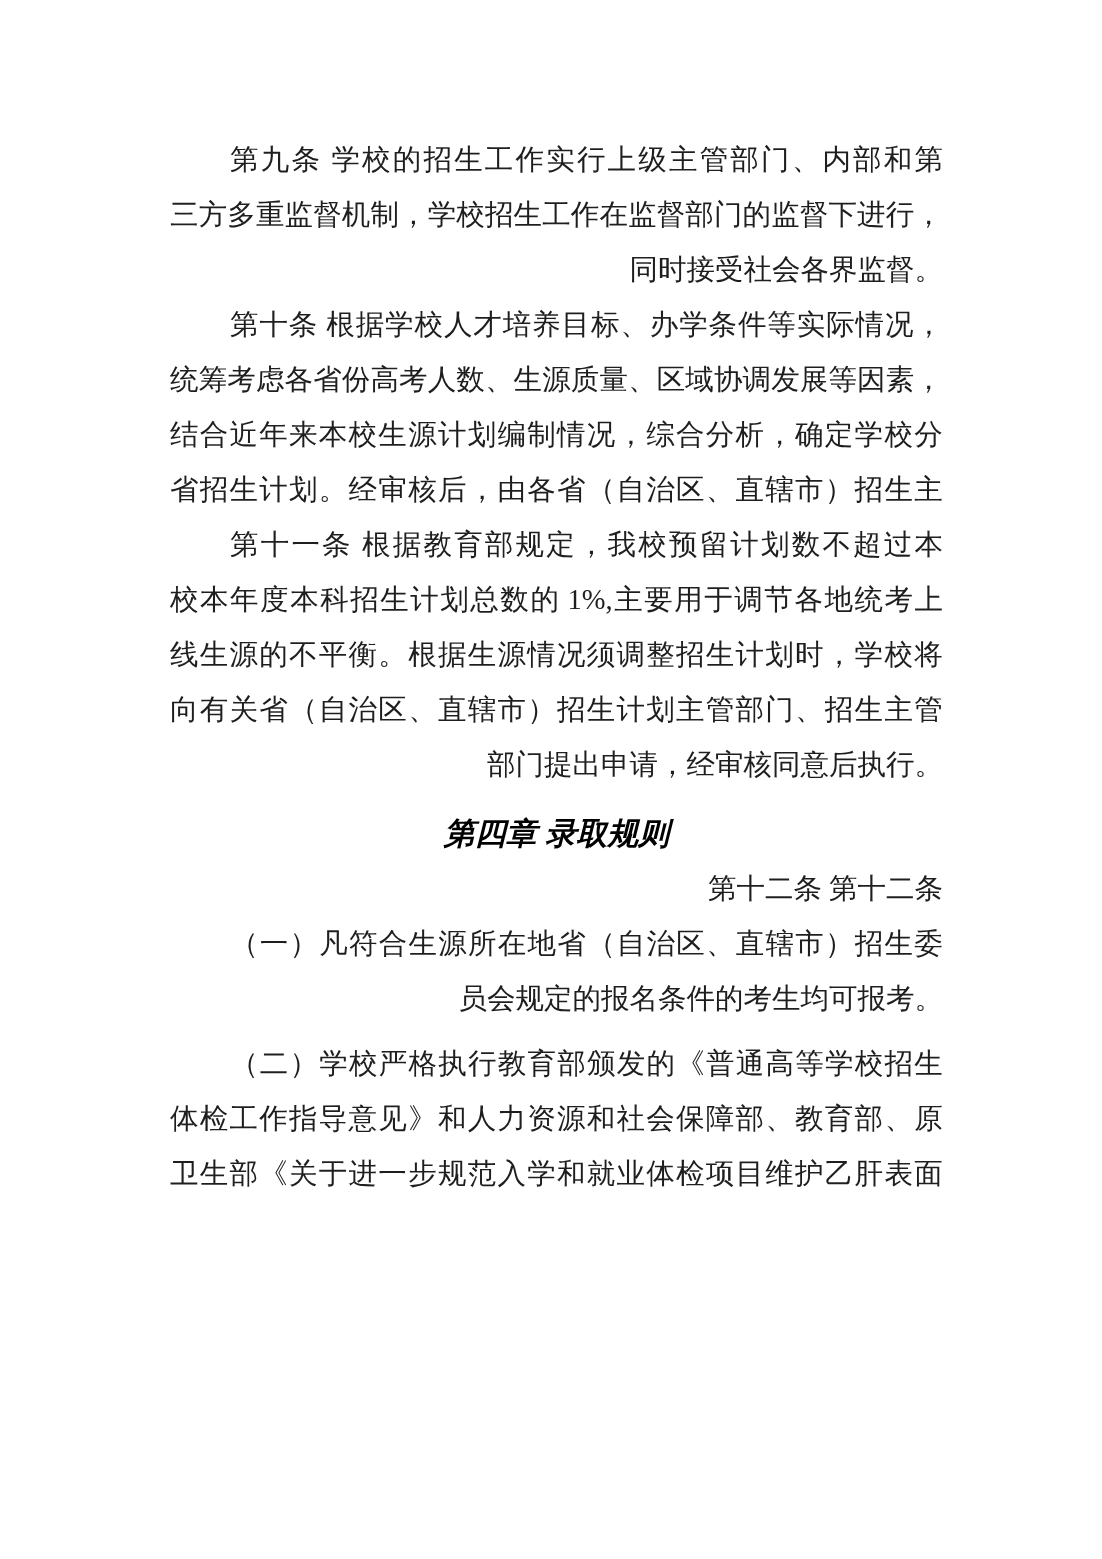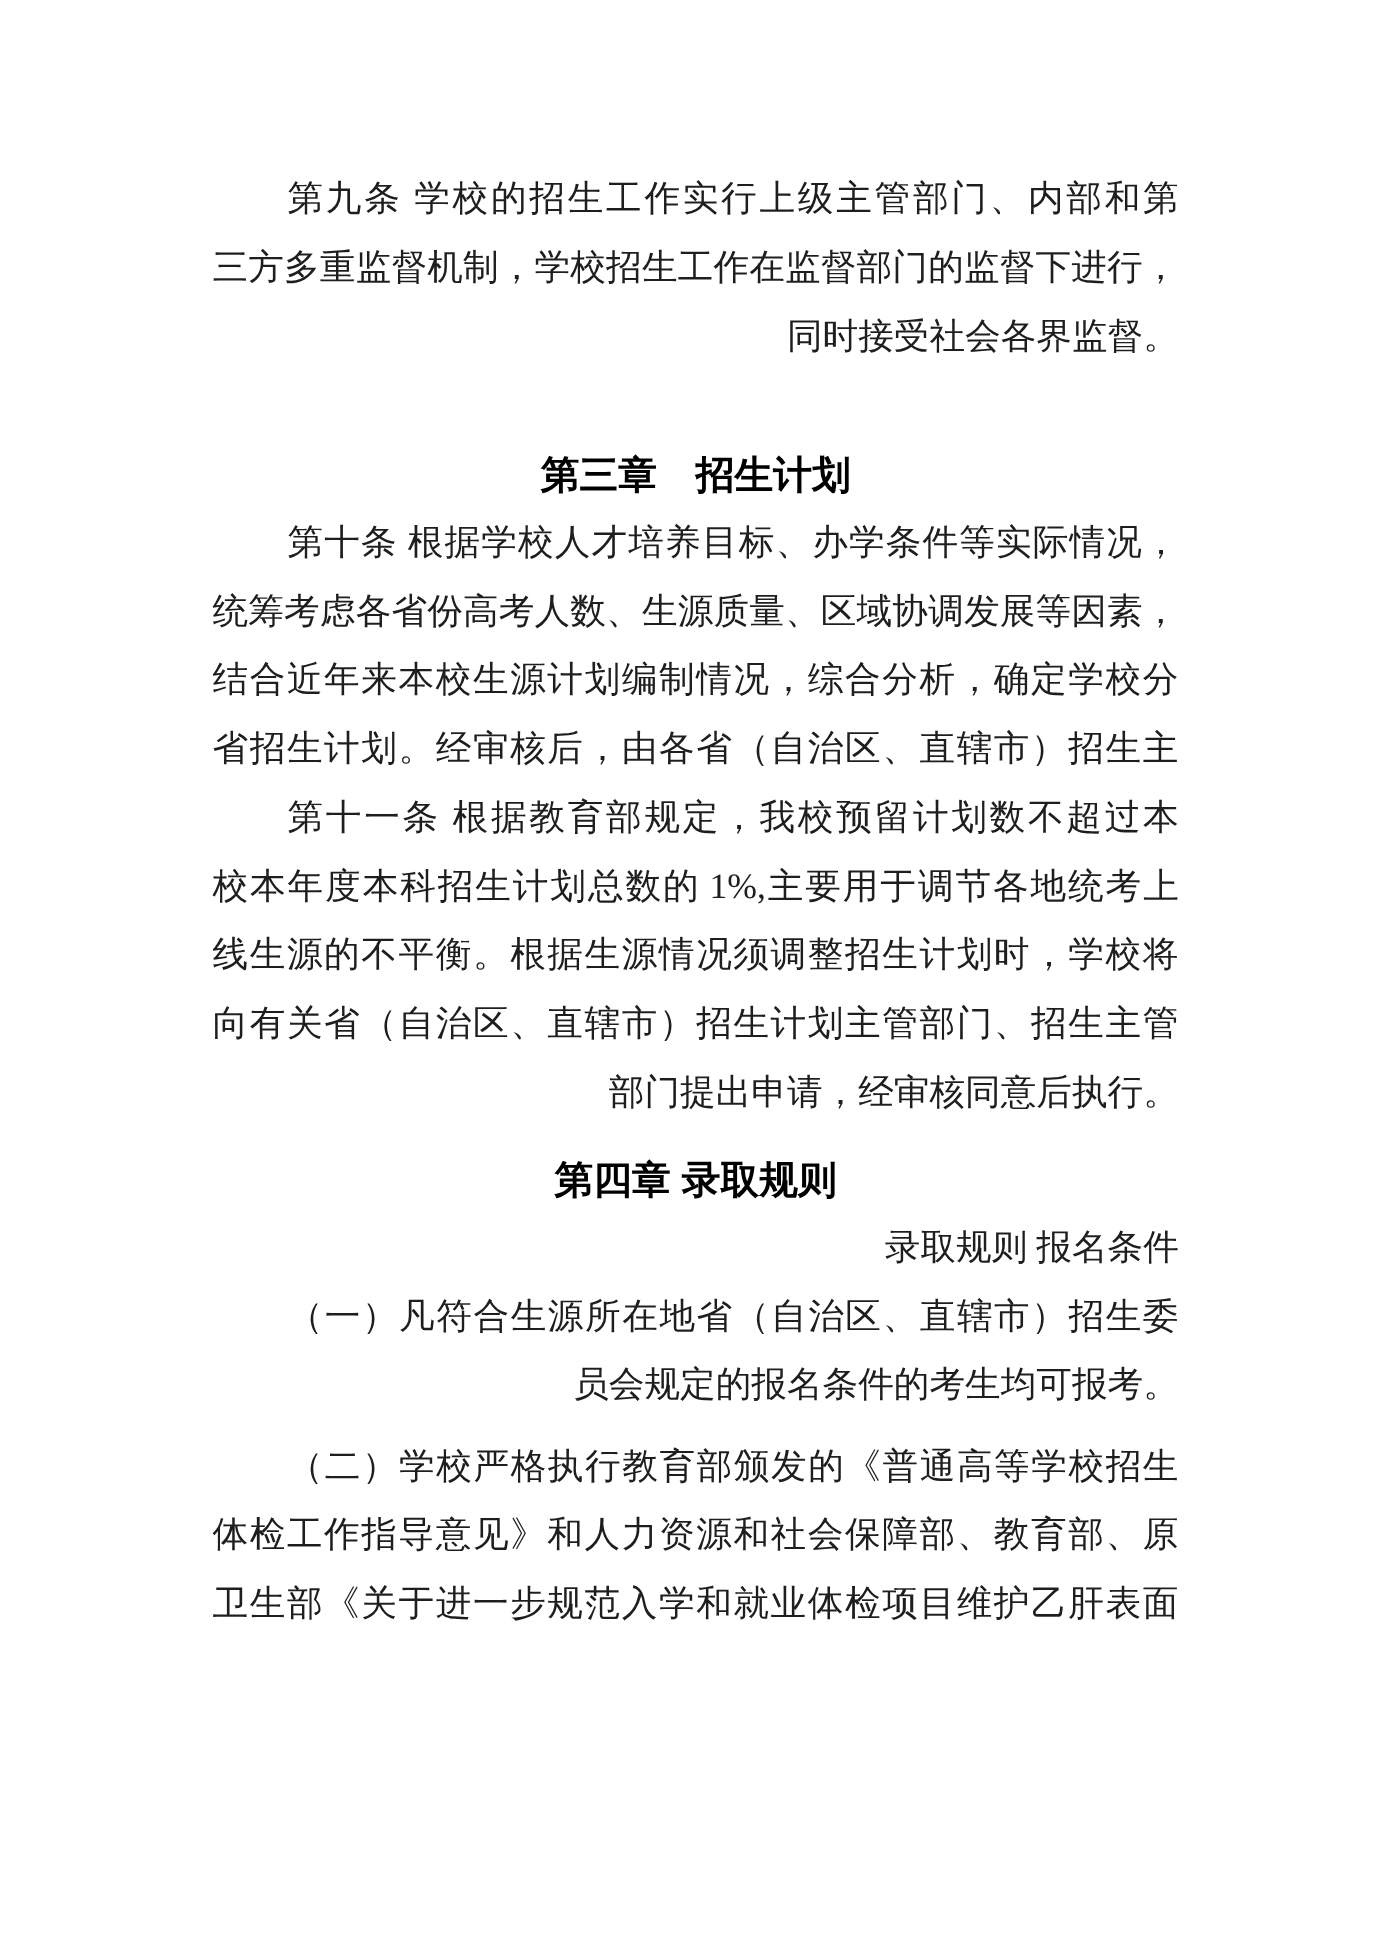--- a/index.html
+++ b/index.html
@@ -40,21 +40,21 @@
     margin: 0;
     height: 55px;
     line-height: 55px;
     text-align: center;
     font-family: "Liberation Sans", "DejaVu Sans", sans-serif;
     font-weight: bold;
     font-size: 31px;
     color: #000000;
   }
   #ch3 { margin-top: 55px; }
-  #ch4 { margin-top: 14px; }
+  #ch4 { margin-top: 14px; font-style: italic; }
   #item2 { margin-top: 10px; }
 </style>
 </head>
 <body>
 
 <div class="page" style="background: rgb(255, 255, 255); color: rgb(30, 30, 30);">
 
   <div class="article">
     <div class="line jline indent">
         <span>第</span>
@@ -107,21 +107,20 @@
         <span>监</span>
         <span>督</span>
         <span>下</span>
         <span>进</span>
         <span>行</span>
         <span>，</span>
       </div>
     <div class="line tail">同时接受社会各界监督。</div>
   </div>
 
-  <h2 class="chapter" id="ch3" style="color: rgb(0, 0, 0);">第三章　招生计划</h2>
 
   <div class="article">
     <div class="line jline indent">
         <span>第</span>
         <span>十</span>
         <span>条</span>
         <span> </span>
         <span>根</span>
         <span>据</span>
         <span>学</span>
@@ -340,21 +339,21 @@
         <span>生</span>
         <span>主</span>
         <span>管</span>
       </div>
     <div class="line tail">部门提出申请，经审核同意后执行。</div>
   </div>
 
   <h2 class="chapter" id="ch4" style="color: rgb(0, 0, 0);">第四章 录取规则</h2>
 
   <div class="article">
-    <div class="line tail indent">录取规则 报名条件</div>
+    <div class="line tail indent">第十二条 第十二条</div>
   </div>
 
   <div class="article">
     <div class="line jline indent">
         <span>（</span>
         <span>一</span>
         <span>）</span>
         <span>凡</span>
         <span>符</span>
         <span>合</span>

